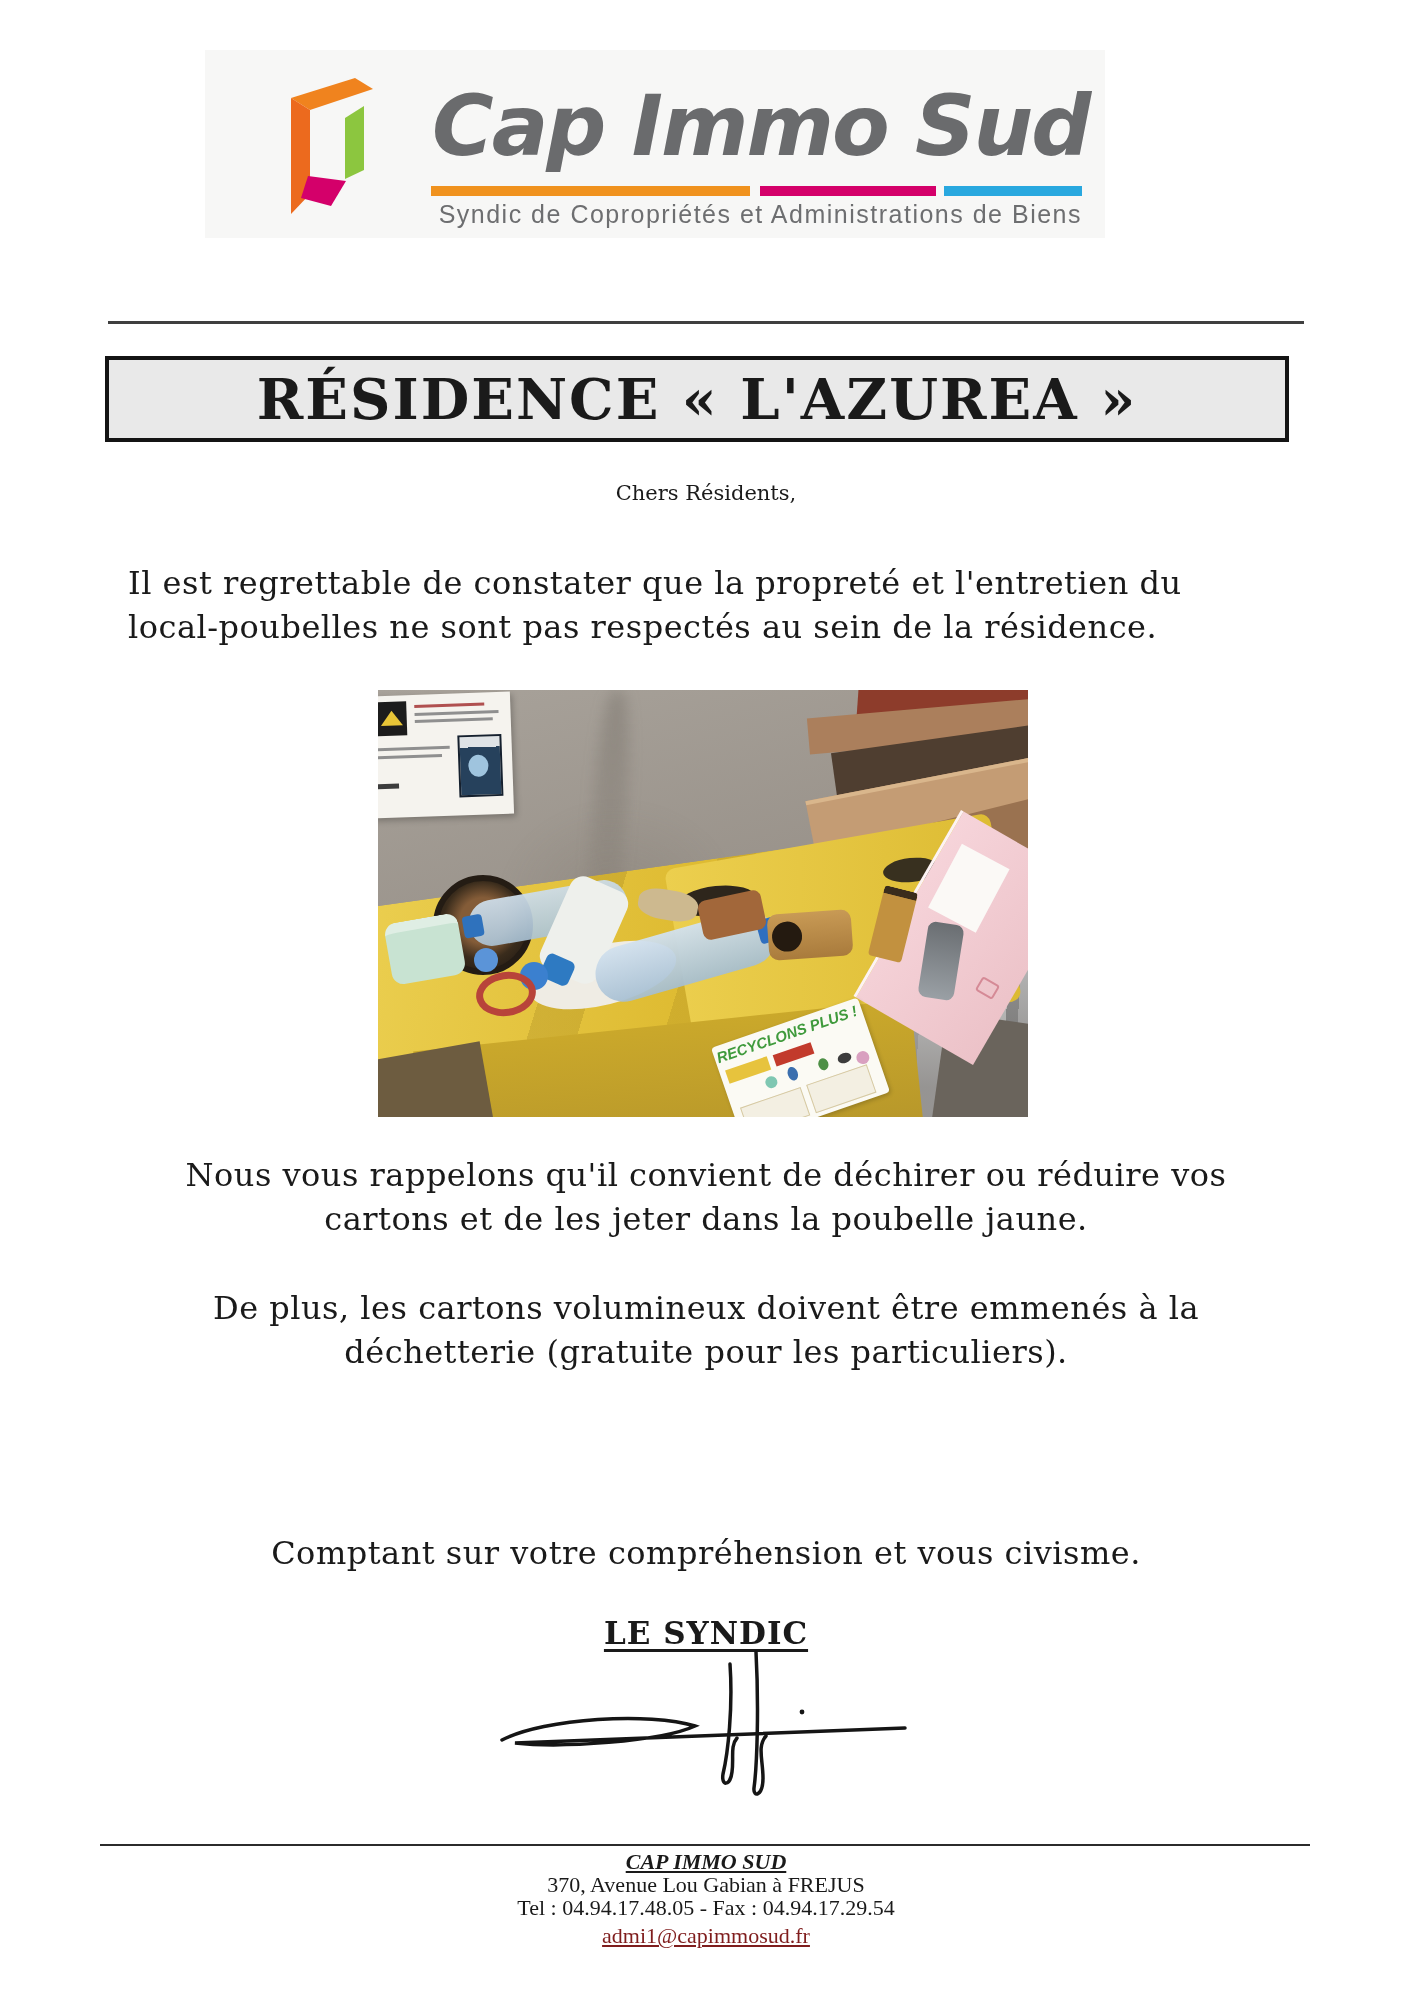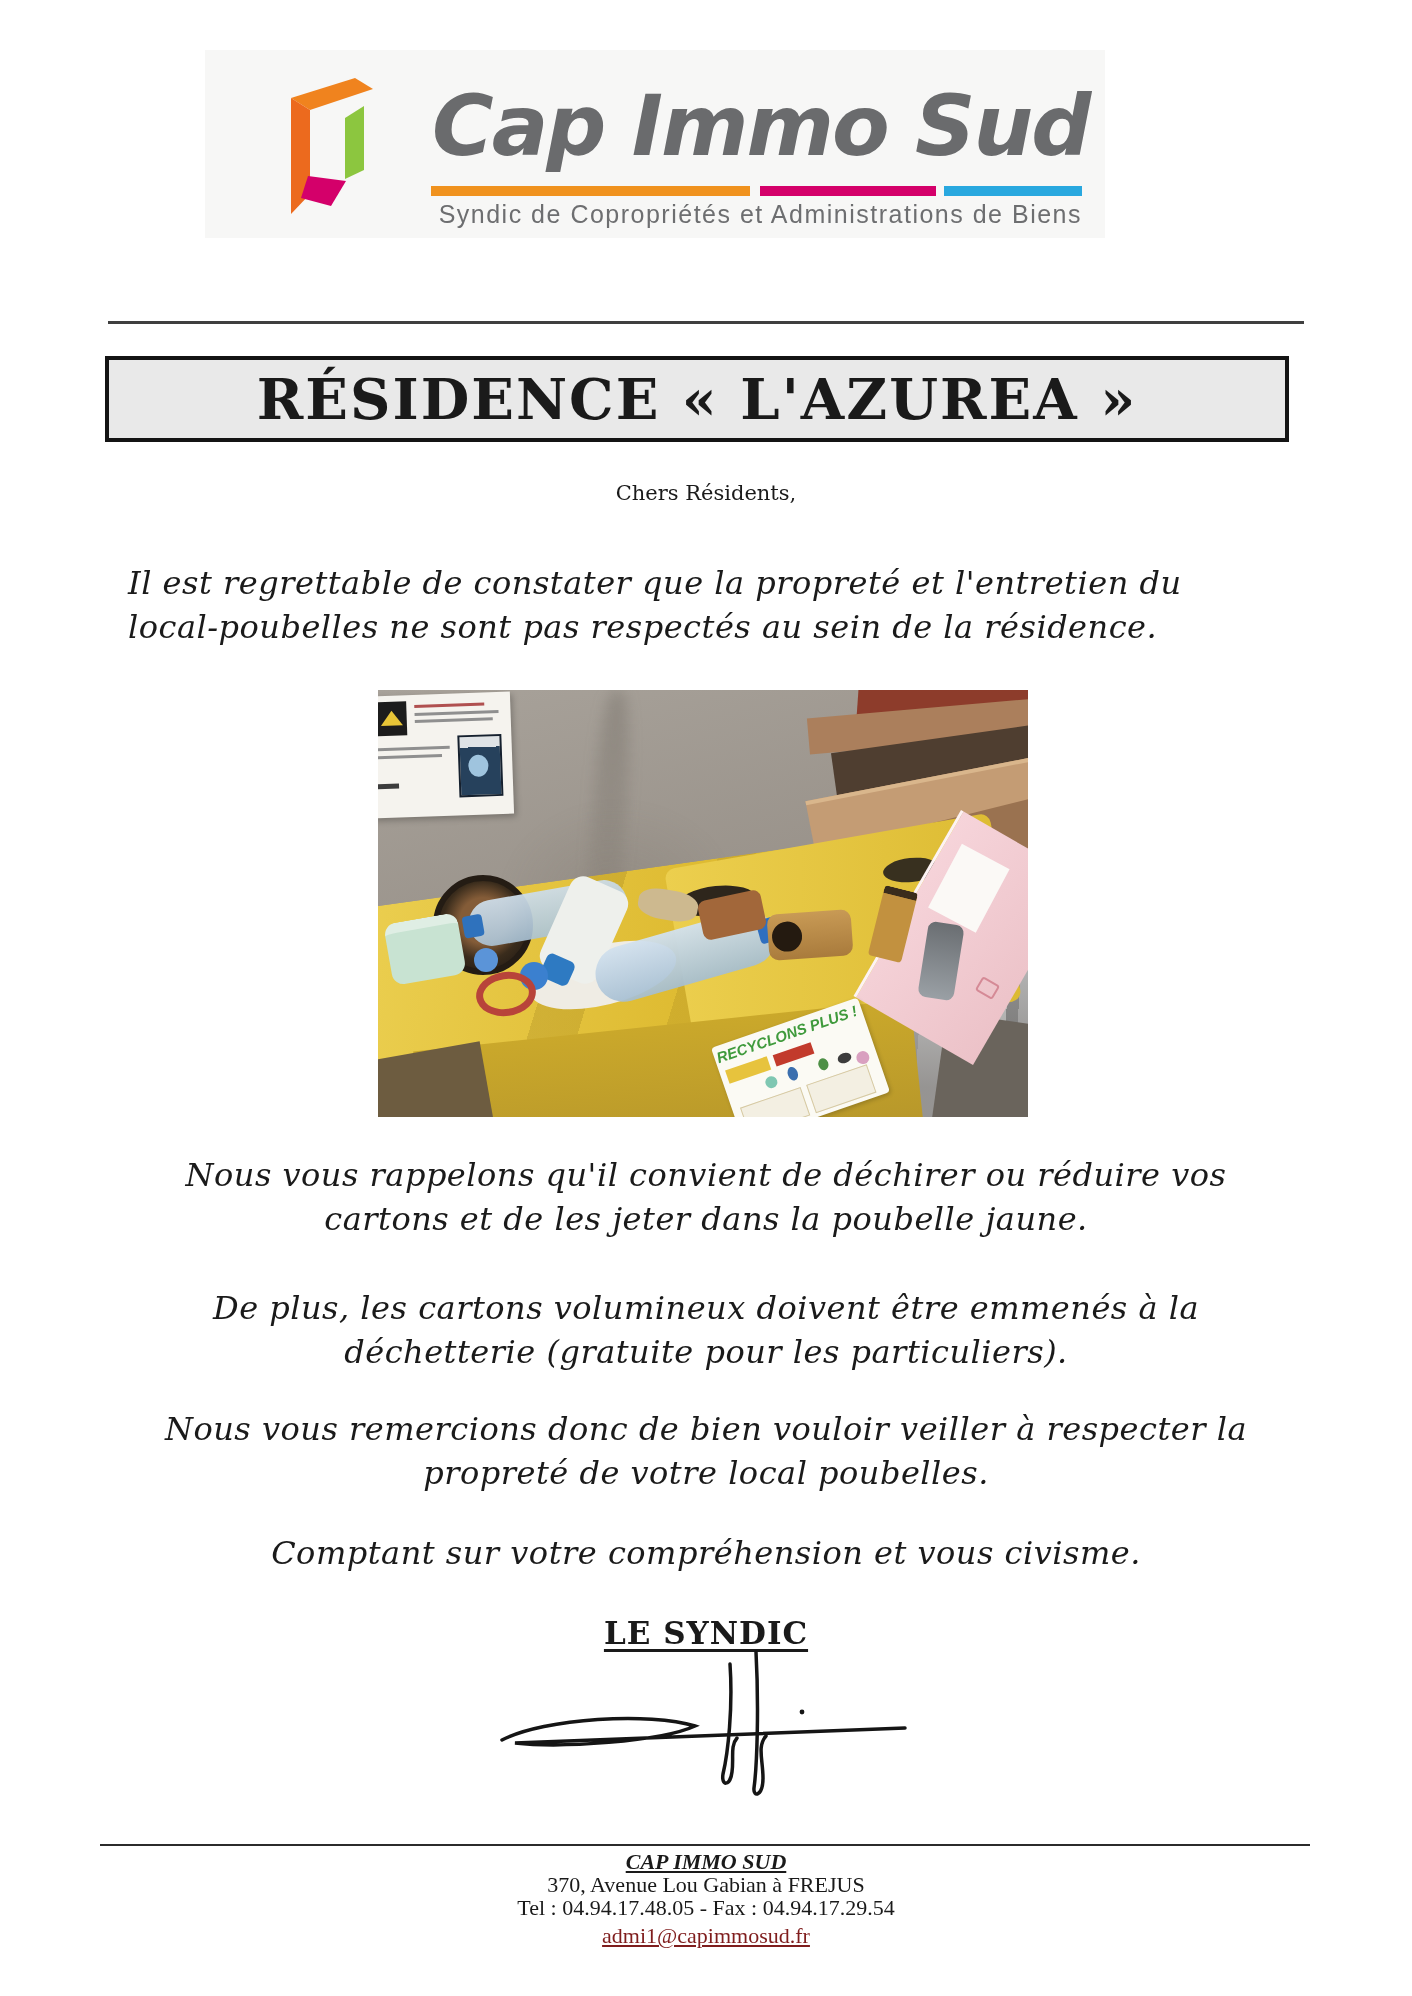--- a/index.html
+++ b/index.html
@@ -26,21 +26,21 @@
                 font-size:24px;line-height:31px;}
   .rule-top{left:108px;top:321px;width:1196px;height:3px;background:#3f3f3f;}
 
   
   .title-box{left:105px;top:356px;width:1176px;height:78px;background:#e9e9e9;
              border:4px solid #141414;display:flex;align-items:center;justify-content:center;}
   .title-text{font-size:56px;font-weight:800;letter-spacing:2px;white-space:nowrap;}
 
   
   .salutation{left:0;top:481px;width:100%;text-align:center;font-size:21px;}
-  .para{font-size:32px;line-height:44px;letter-spacing:.5px;white-space:pre-line;font-style:italic;}
+  .para{font-size:32px;line-height:44px;letter-spacing:.5px;white-space:pre-line;}
   .p1{left:128px;top:561px;width:1190px;text-align:left;}
   .pc{left:0;width:100%;text-align:center;}
   .p2{top:1153px;} .p3{top:1286px;} .p4{top:1407px;} .p5{top:1531px;}
 
   
   .photo{left:378px;top:690px;width:650px;height:427px;overflow:hidden;
          background:linear-gradient(165deg,#a8a29a 0%,#968f87 60%,#8b847c 100%);}
   .streak1{left:212px;top:0;width:34px;height:310px;border-radius:40%;
            background:linear-gradient(rgba(88,82,74,.28),rgba(88,82,74,0));filter:blur(7px);transform:rotate(4deg);}
   .streak2{left:120px;top:110px;width:240px;height:200px;
@@ -239,22 +239,20 @@
       <div class="abs dot d5"></div>
       <div class="abs sbox sb1"></div>
       <div class="abs sbox sb2"></div>
     </div>
   </div>
 
   <div class="abs para pc p2">Nous vous rappelons qu'il convient de déchirer ou réduire vos
 cartons et de les jeter dans la poubelle jaune.</div>
   <div class="abs para pc p3">De plus, les cartons volumineux doivent être emmenés à la
 déchetterie (gratuite pour les particuliers).</div>
-  <div class="abs para pc p4">Nous vous remercions donc de bien vouloir veiller à respecter la
-propreté de votre local poubelles.</div>
   <div class="abs para pc p5">Comptant sur votre compréhension et vous civisme.</div>
 
   <div class="abs syndic">LE SYNDIC</div>
   <div class="abs signature">
     <svg width="430" height="150" viewBox="0 0 430 150" xmlns="http://www.w3.org/2000/svg" fill="none" stroke="#151515" stroke-width="3.5" stroke-linecap="round">
       <path d="M12,92 C55,70 160,64 205,78 C170,94 70,100 25,95 L415,80"></path>
       <path d="M240,16 C243,60 238,105 233,126 C231,138 240,139 242,124 C244,110 240,98 247,90"></path>
       <path d="M266,4 C269,60 267,118 264,140 C263,150 273,148 273,130 C273,112 267,98 276,88"></path>
       <circle cx="312" cy="64" r="2.4" fill="#151515" stroke="none"></circle>
     </svg>

